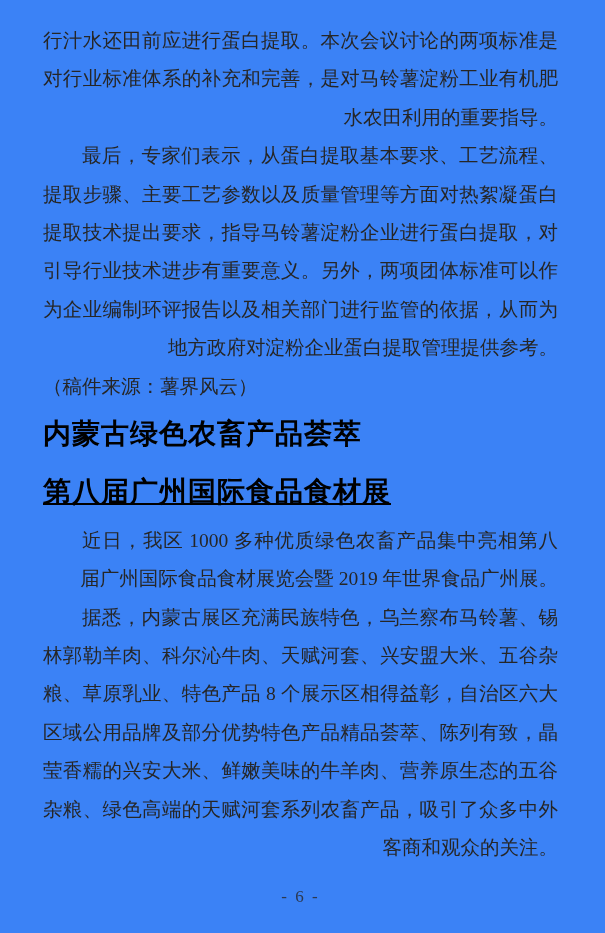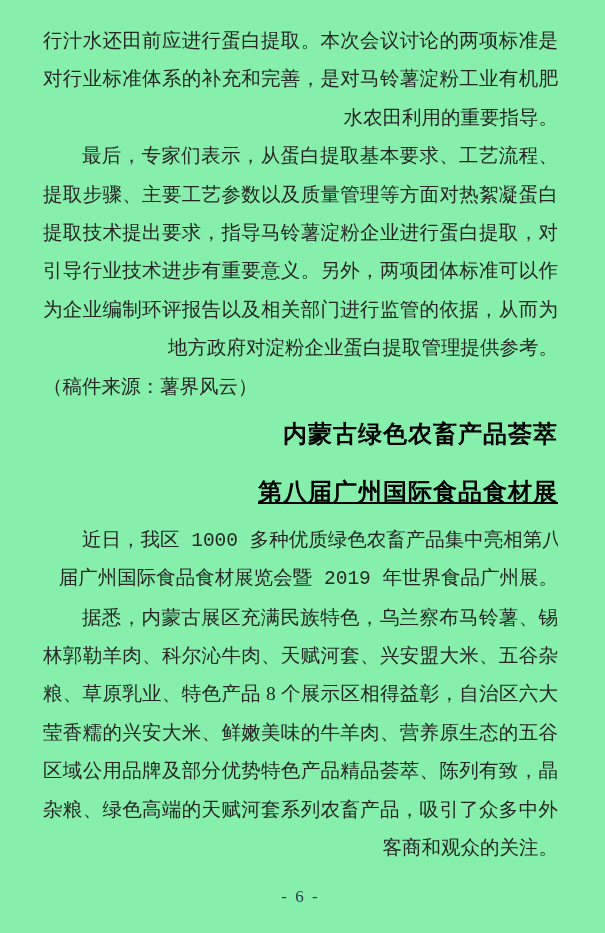--- a/index.html
+++ b/index.html
@@ -4,21 +4,21 @@
 <style>
   html, body {
     margin: 0;
     padding: 0;
     background: #ffffff;
   }
   .page {
     position: relative;
     width: 605px;
     height: 933px;
-    background: #86efac;
+    background: #3b82f6;
     overflow: hidden;
     font-family: "Liberation Serif", "DejaVu Serif", serif;
     color: #262626;
   }
   .content {
     padding: 22px 47px 0 43px;
   }
   
   .ln {
     font-size: 19.5px;
@@ -42,33 +42,33 @@
     text-indent: 39px;
   }
   .source-line {
     font-size: 19.5px;
     line-height: 38.4px;
     height: 38.4px;
     text-align: left;
     color: #262626;
   }
   .doc-title {
-    font-size: 24px;
+    font-size: 28px;
     line-height: 48px;
     height: 48px;
     font-weight: bold;
     color: #000000;
-    text-align: right;
+    text-align: left;
     margin: 0;
     letter-spacing: 1px;
   }
   .title-1 { margin-top: 4px; }
   .title-2 { margin-top: 10px; text-decoration: underline; }
   .para { margin: 0; }
-  .gap-after-titles { margin-top: 6px; font-family: Liberation Mono, monospace; }
+  .gap-after-titles { margin-top: 6px; }
   .page-footer {
     margin-top: 19px;
     text-align: center;
     font-size: 17px;
     line-height: 22px;
     color: #2c3850;
     letter-spacing: 2px;
   }
 </style>
 </head>
@@ -99,22 +99,22 @@
 
     <div class="para gap-after-titles">
       <div class="ln indent">近日，我区 1000 多种优质绿色农畜产品集中亮相第八</div>
       <div class="ln-last">届广州国际食品食材展览会暨 2019 年世界食品广州展。</div>
     </div>
 
     <div class="para">
       <div class="ln indent">据悉，内蒙古展区充满民族特色，乌兰察布马铃薯、锡</div>
       <div class="ln">林郭勒羊肉、科尔沁牛肉、天赋河套、兴安盟大米、五谷杂</div>
       <div class="ln">粮、草原乳业、特色产品 8 个展示区相得益彰，自治区六大</div>
+      <div class="ln">区域公用品牌及部分优势特色产品精品荟萃、陈列有致，晶</div>
       <div class="ln">莹香糯的兴安大米、鲜嫩美味的牛羊肉、营养原生态的五谷</div>
-      <div class="ln">区域公用品牌及部分优势特色产品精品荟萃、陈列有致，晶</div>
       <div class="ln">杂粮、绿色高端的天赋河套系列农畜产品，吸引了众多中外</div>
       <div class="ln-last">客商和观众的关注。</div>
     </div>
 
     <div class="page-footer">- 6 -</div>
 
   </div>
 </div>
 
 </body></html>

